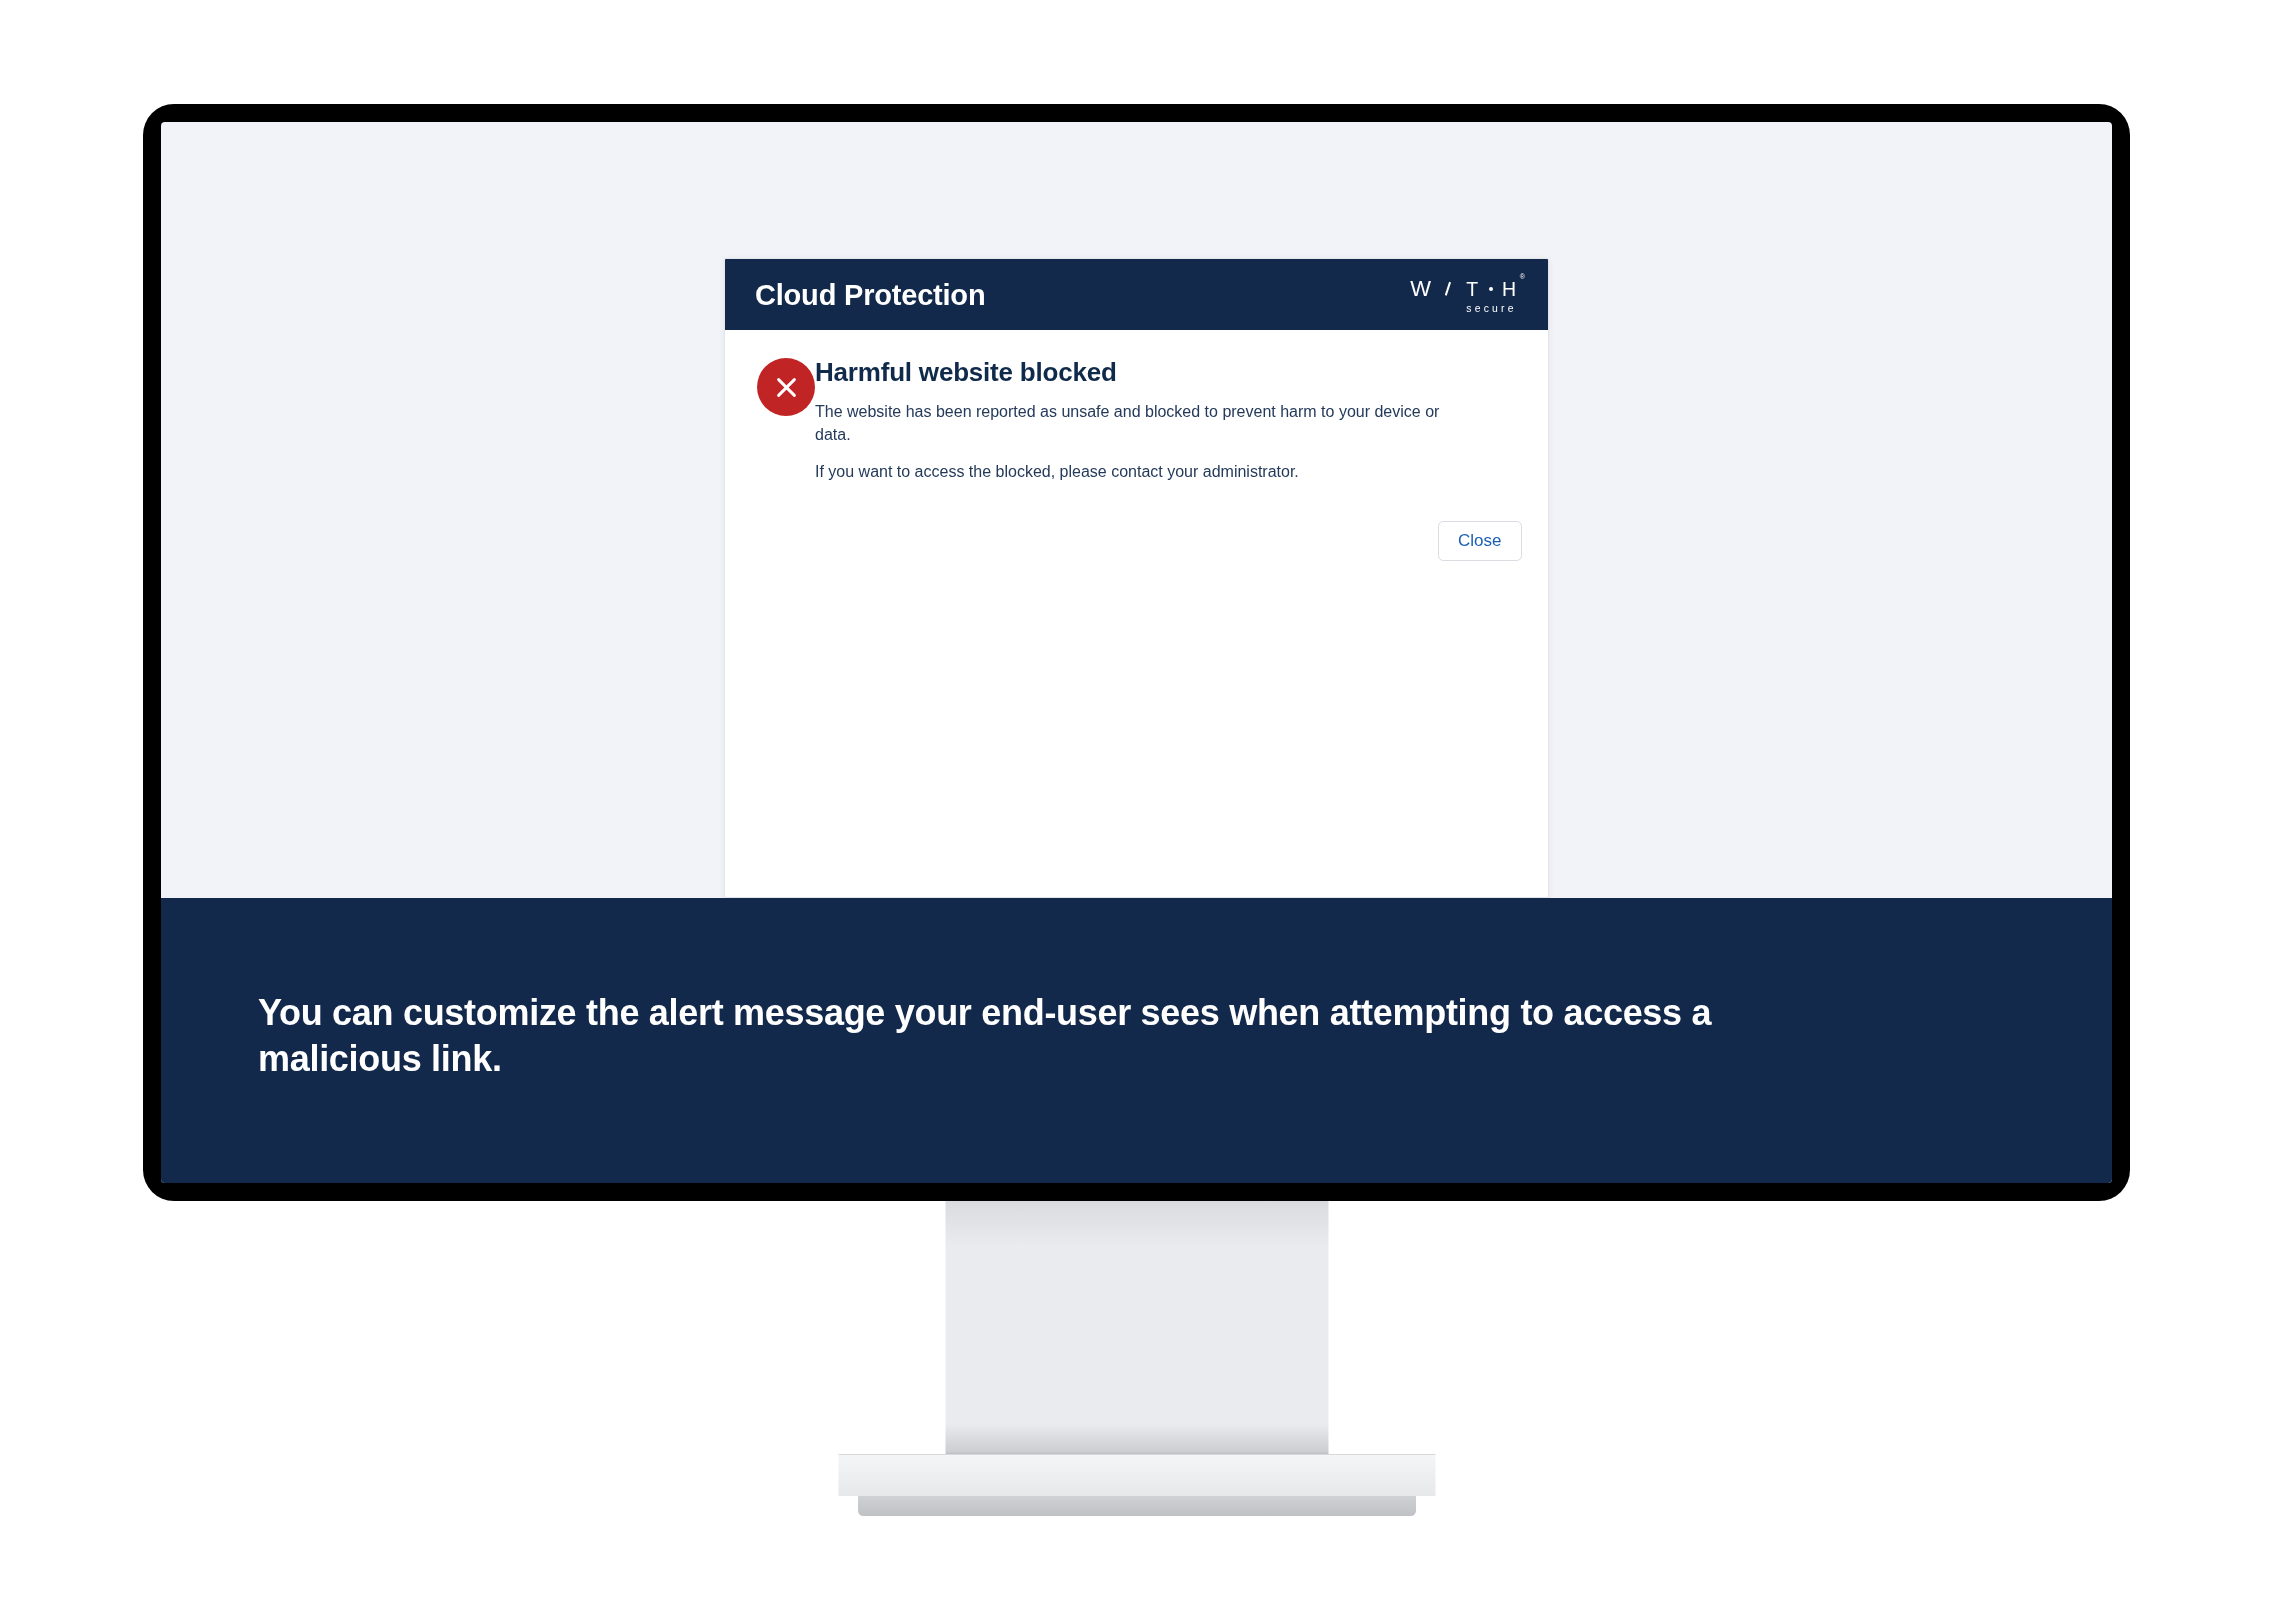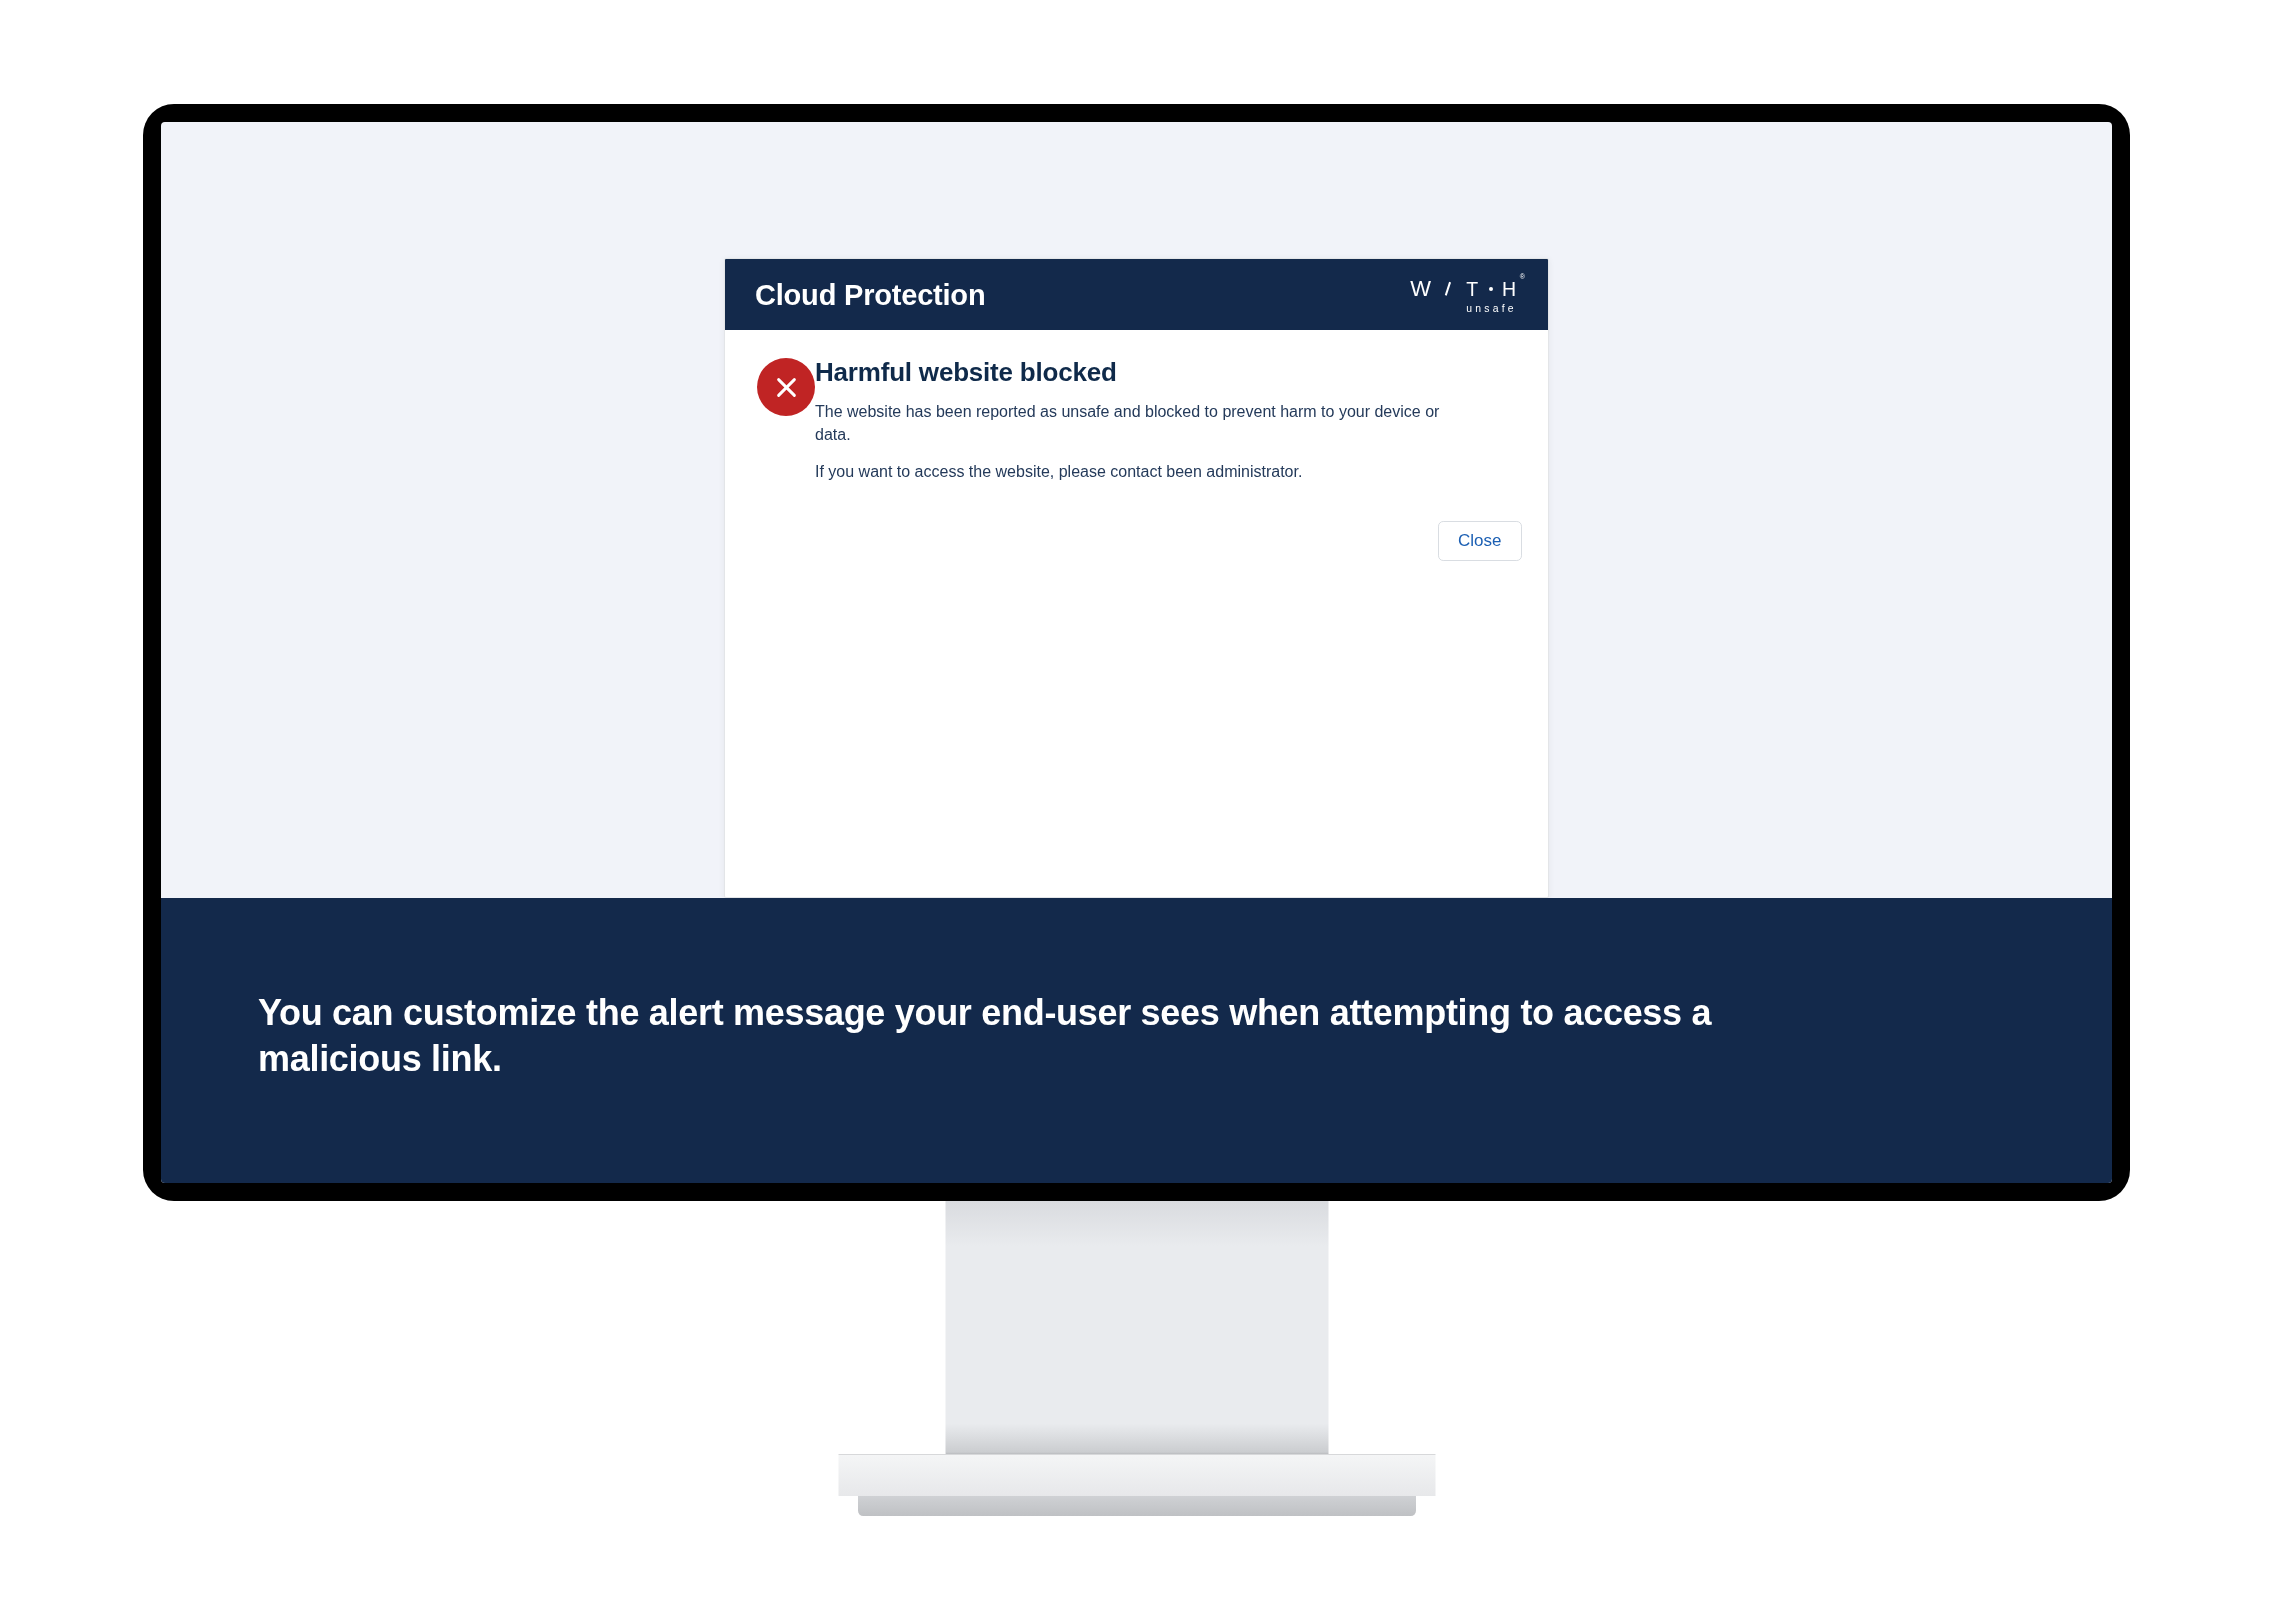--- a/index.html
+++ b/index.html
@@ -173,35 +173,35 @@
             <div class="dialog-title">Cloud Protection</div>
             <div class="brand">
               <div class="brand-main">
                 <span class="brand-w">W</span>
                 <span class="brand-slash"></span>
                 <span>T</span>
                 <span class="brand-dot"></span>
                 <span>H</span>
                 <span class="brand-reg">®</span>
               </div>
-              <div class="brand-sub">unsafe</div>
+              <div class="brand-sub">secure</div>
             </div>
           </div>
 
           <div class="dialog-body">
             <div class="error-badge">
               <svg viewBox="0 0 24 24" fill="none" stroke="#ffffff" stroke-width="2.6" stroke-linecap="round">
                 <line x1="5" y1="5" x2="19" y2="19"></line>
                 <line x1="19" y1="5" x2="5" y2="19"></line>
               </svg>
             </div>
             <div class="msg">
               <div class="msg-title">Harmful website blocked</div>
               <p class="msg-p">The website has been reported as unsafe and blocked to prevent harm to your device or data.</p>
-              <p class="msg-p">If you want to access the website, please contact been administrator.</p>
+              <p class="msg-p">If you want to access the blocked, please contact your administrator.</p>
             </div>
           </div>
 
           <div class="dialog-footer">
             <button class="close-btn">Close</button>
           </div>
 
         </div>
 
       </div>

